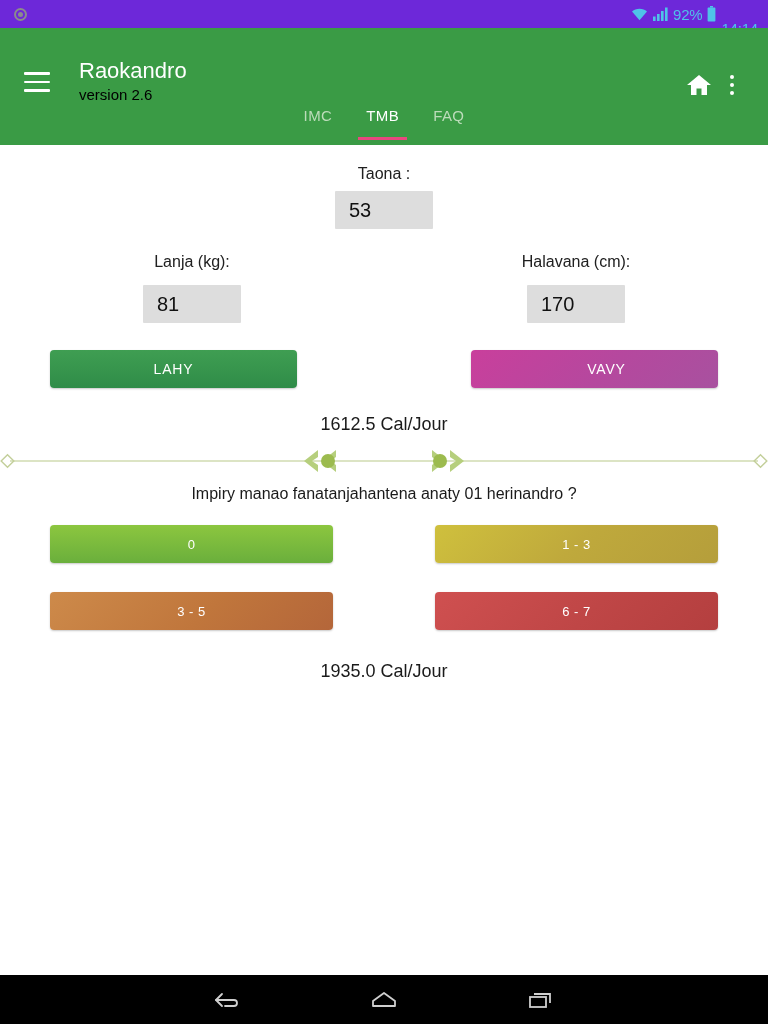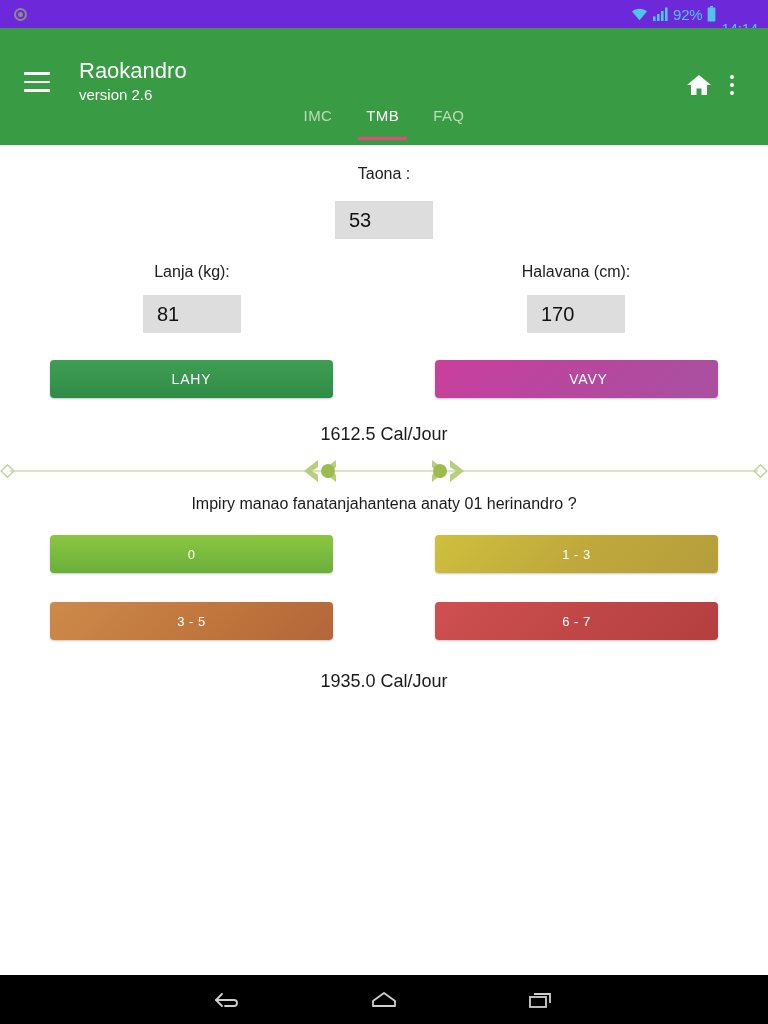--- a/index.html
+++ b/index.html
@@ -81,21 +81,21 @@
     position: absolute;
     left: 79px; top: 30px;
   }
   .app-title {
     color: #ffffff;
     font-size: 22px;
     line-height: 26px;
     font-weight: normal;
   }
   .app-sub {
-    color: #ffffff;
+    color: #000000;
     font-size: 15px;
     line-height: 20px;
     margin-top: 1px;
   }
   .home-ico {
     position: absolute;
     right: 56px; top: 45px;
     width: 26px; height: 24px;
     cursor: pointer;
   }
@@ -170,21 +170,21 @@
   }
 
   .taona-block {
     padding-top: 20px;
     display: flex;
     flex-direction: column;
     align-items: center;
   }
   .taona-block .num-input {
     width: 98px;
-    margin-top: 18px;
+    margin-top: 8px;
   }
 
   .two-col {
     display: flex;
     margin-top: 24px;
   }
   .col {
     width: 384px;
     display: flex;
     flex-direction: column;
@@ -196,21 +196,21 @@
   }
 
   
   .btn-row {
     display: flex;
     justify-content: space-between;
     padding: 0 50px;
     margin-top: 27px;
   }
   .pill {
-    width: 283px;
+    width: 247px;
     height: 38px;
     border: none;
     border-radius: 4px;
     color: #ffffff;
     font-family: "Liberation Sans", sans-serif;
     font-size: 14px;
     letter-spacing: 0.8px;
     cursor: pointer;
     box-shadow: 0 1px 2px rgba(0,0,0,0.22);
   }

